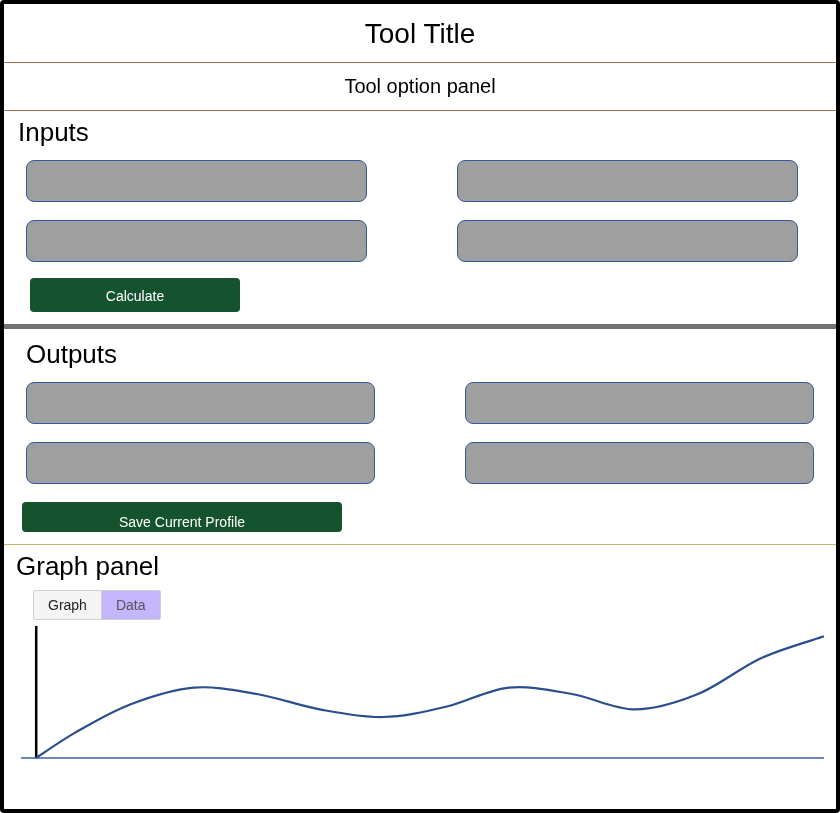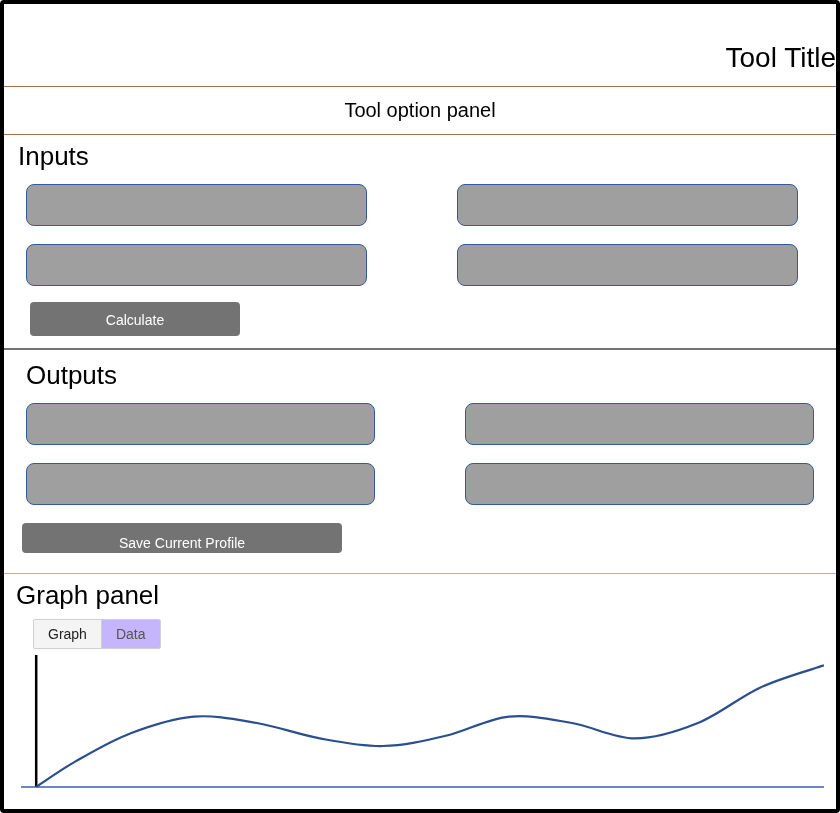--- a/index.html
+++ b/index.html
@@ -13,40 +13,39 @@
     width:840px;
     height:813px;
     margin:0 auto;
     border:4px solid #000;
     border-radius:4px;
     background:#fff;
     display:flex;
     flex-direction:column;
   }
   .title-panel{
-    text-align:right;
+    text-align:center;
     font-size:28px;
     font-weight:400;
     padding:14px 0 12px 0;
     border-bottom:1px solid #a0724f;
-    margin-top:24px;
   }
   .option-panel{
     text-align:center;
     font-size:20px;
     font-weight:400;
     padding:12px 0 12px 0;
     border-bottom:1px solid #a0724f;
   }
   .inputs-panel{
     padding:6px 30px 12px 14px;
-    border-bottom:2px solid #737373;
+    border-bottom:5px solid #737373;
   }
   .outputs-panel{
-    padding:10px 14px 20px 14px;
+    padding:10px 14px 12px 14px;
     border-bottom:1px solid #c4b36a;
   }
   .section-title{
     font-size:26px;
     font-weight:400;
     margin:0 0 8px 0;
   }
   .outputs-panel .section-title{
     margin-left:8px;
   }
@@ -59,21 +58,21 @@
   }
   .field-box{
     height:40px;
     background:#9f9f9f;
     border:1px solid #355a9c;
     border-radius:8px;
   }
   .green-btn{
     display:inline-block;
     border:none;
-    background:#737373;
+    background:#14532d;
     color:#fff;
     font-size:14px;
     font-family:Arial,Helvetica,sans-serif;
     text-align:center;
     cursor:pointer;
     border-radius:4px;
   }
   .calc-btn{
     margin:4px 0 0 12px;
     width:210px;

